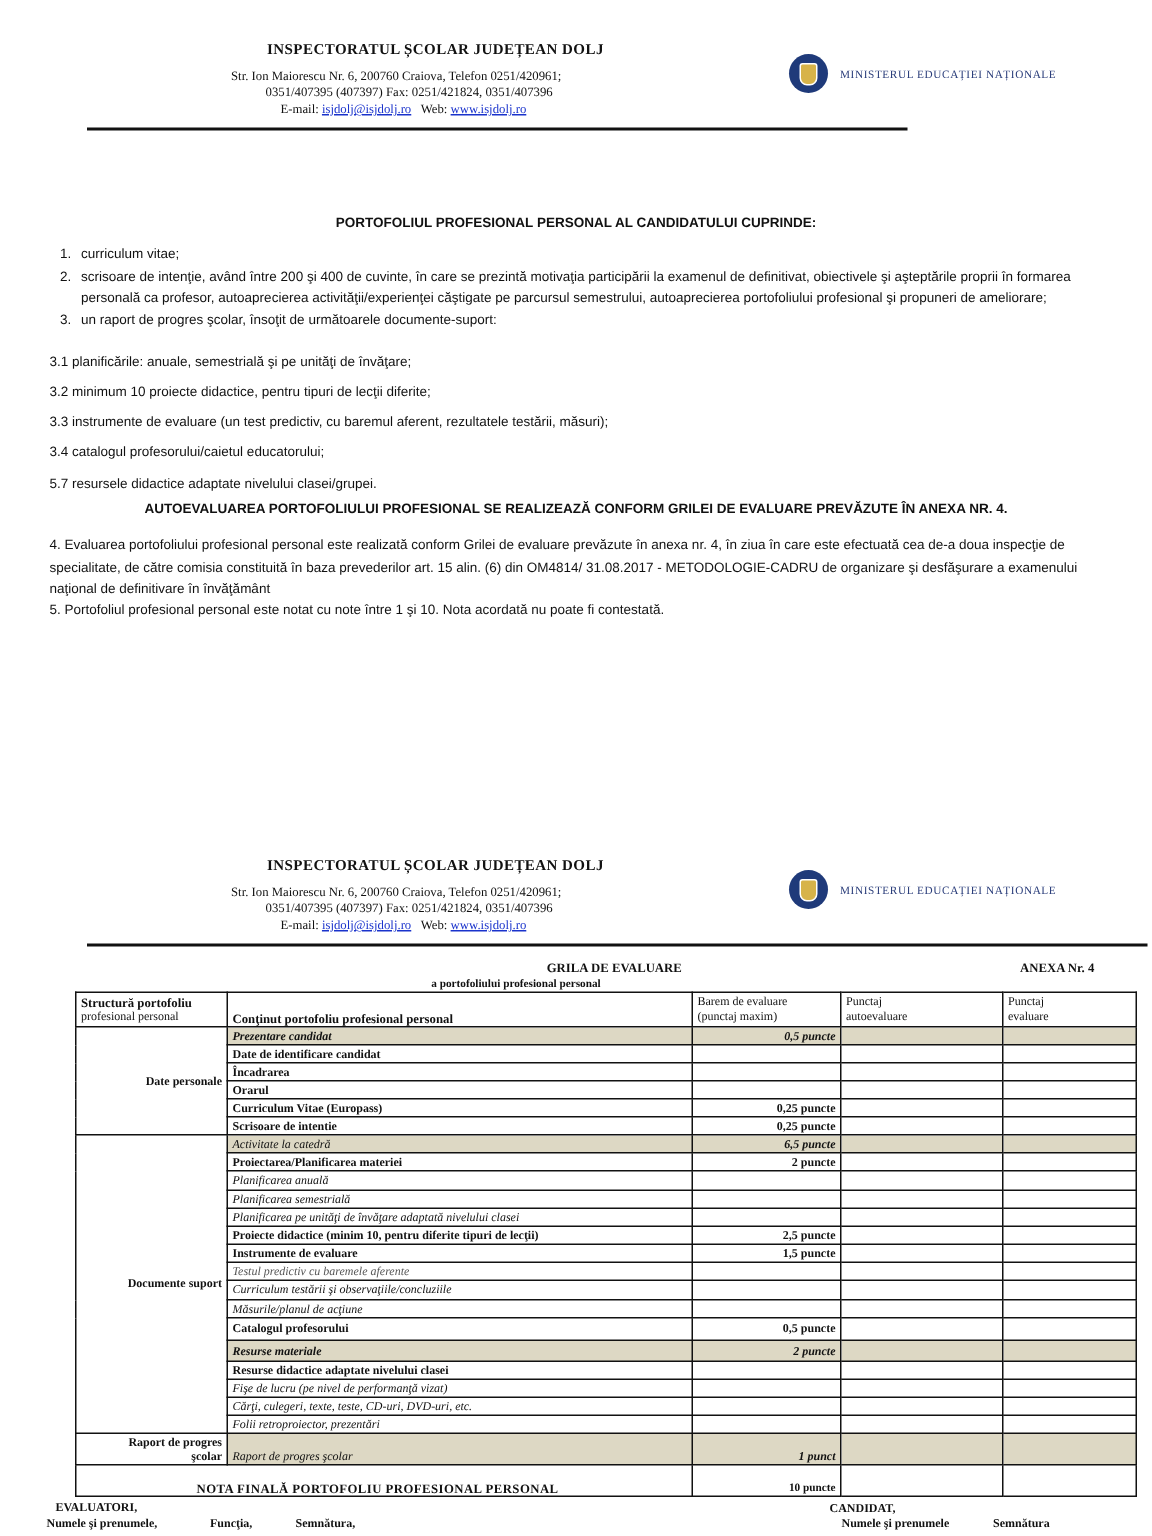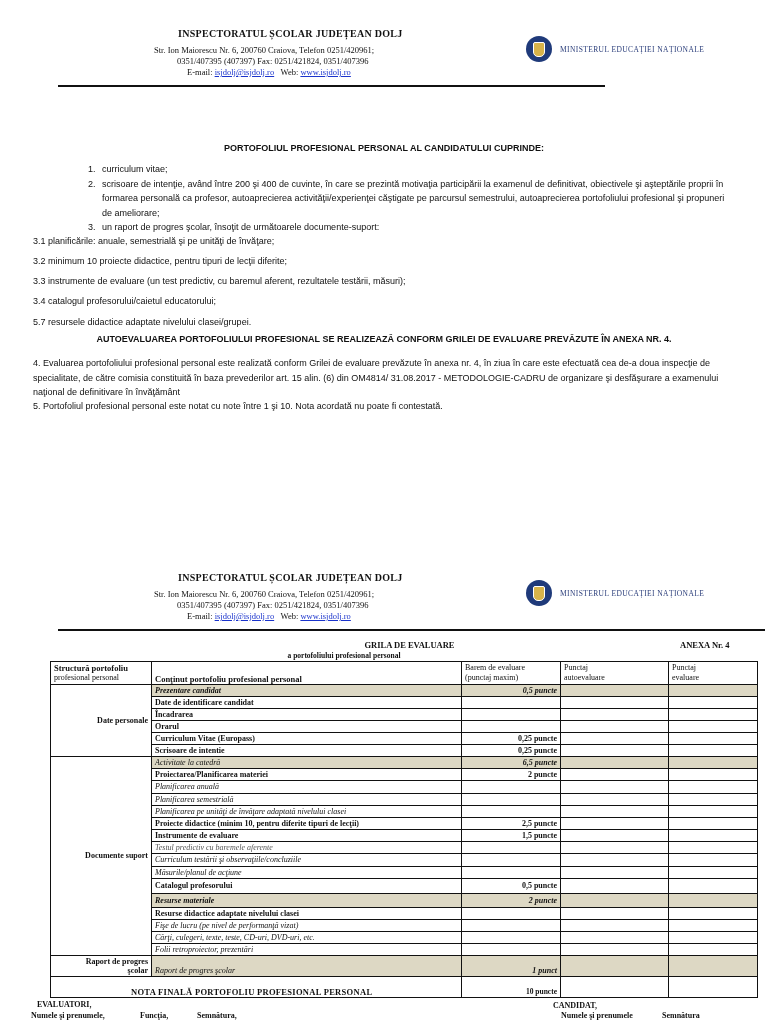--- a/index.html
+++ b/index.html
@@ -10,21 +10,21 @@
   .hdr-line { font-family:"Liberation Serif", serif; font-size:8.5px; white-space:nowrap; line-height:11px; }
   .hdr-line a { color:#1a33cc; text-decoration:underline; }
   .rule { height:2px; background:#111; }
   .logo { display:flex; align-items:center; gap:8px; }
   .logo-emblem { width:26px; height:26px; border-radius:50%; background:#1f3a7a; display:flex; align-items:center; justify-content:center; }
   .logo-inner { width:10px; height:13px; background:#d7b34a; border-radius:2px 2px 5px 5px; border:1px solid #fff; }
   .logo-text { font-family:"Liberation Serif", serif; font-size:7.5px; color:#2a3d7a; letter-spacing:0.4px; white-space:nowrap; }
   .body-text { font-family:"Liberation Sans", sans-serif; font-size:9px; line-height:14.5px; }
   .bold-c { font-weight:bold; text-align:center; }
   ol.main { margin:0; padding-left:50px; }
-  ol.main li { padding-left:4px;margin-left:48px; }
+  ol.main li { padding-left:4px; }
   table.grid { border-collapse:collapse; font-family:"Liberation Serif", serif; font-size:8px; table-layout:fixed; }
   table.grid td { border:1px solid #111; padding:0 3px; height:11px; line-height:10px; overflow:hidden; white-space:nowrap; }
   table.grid .shade td.c2, table.grid .shade td.c3, table.grid .shade td.c4, table.grid .shade td.c5 { background:#ddd8c4; }
   .it { font-style:italic; }
   .b { font-weight:bold; }
   .r { text-align:right; }
   .c { text-align:right; }
   .gray { color:#555; }
   .th { font-size:8px; text-align:left; line-height:10px; vertical-align:middle; }
 </style>

